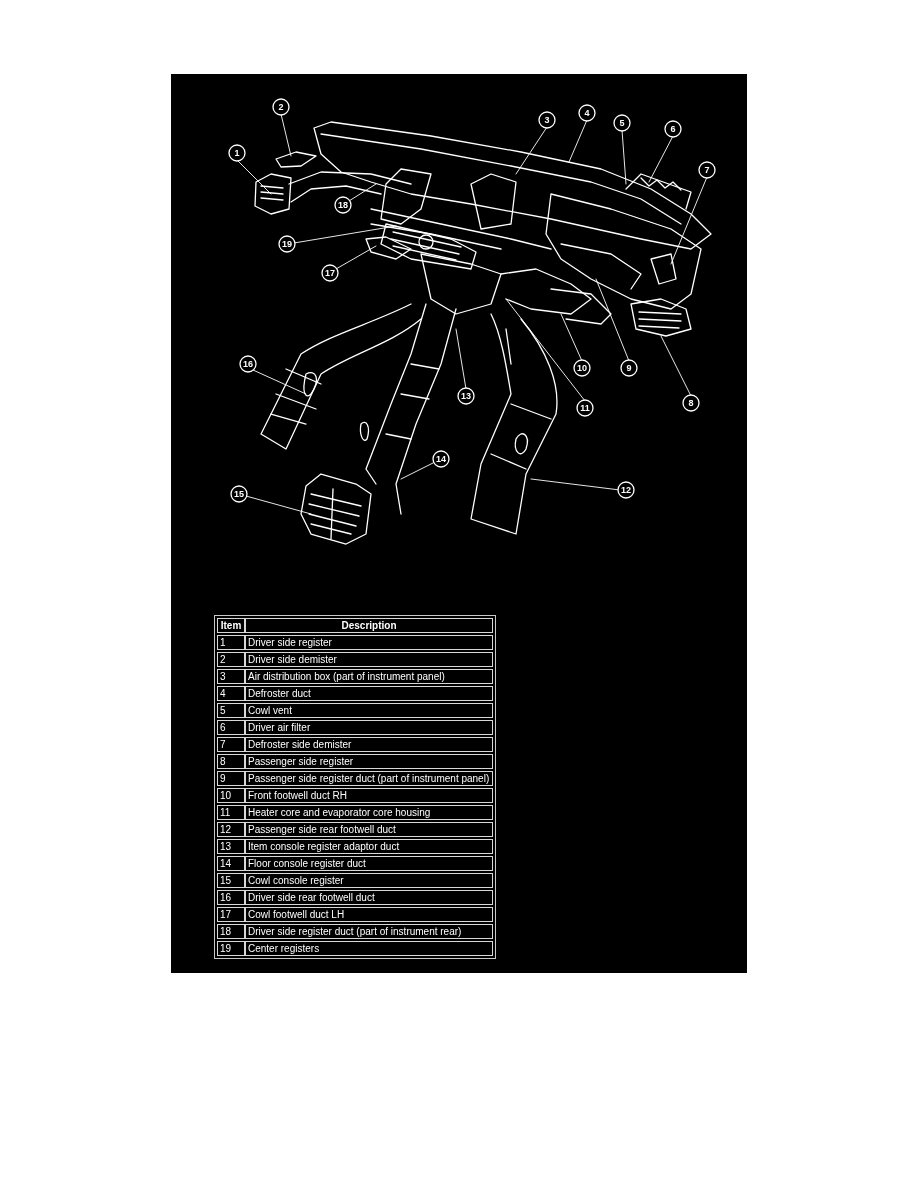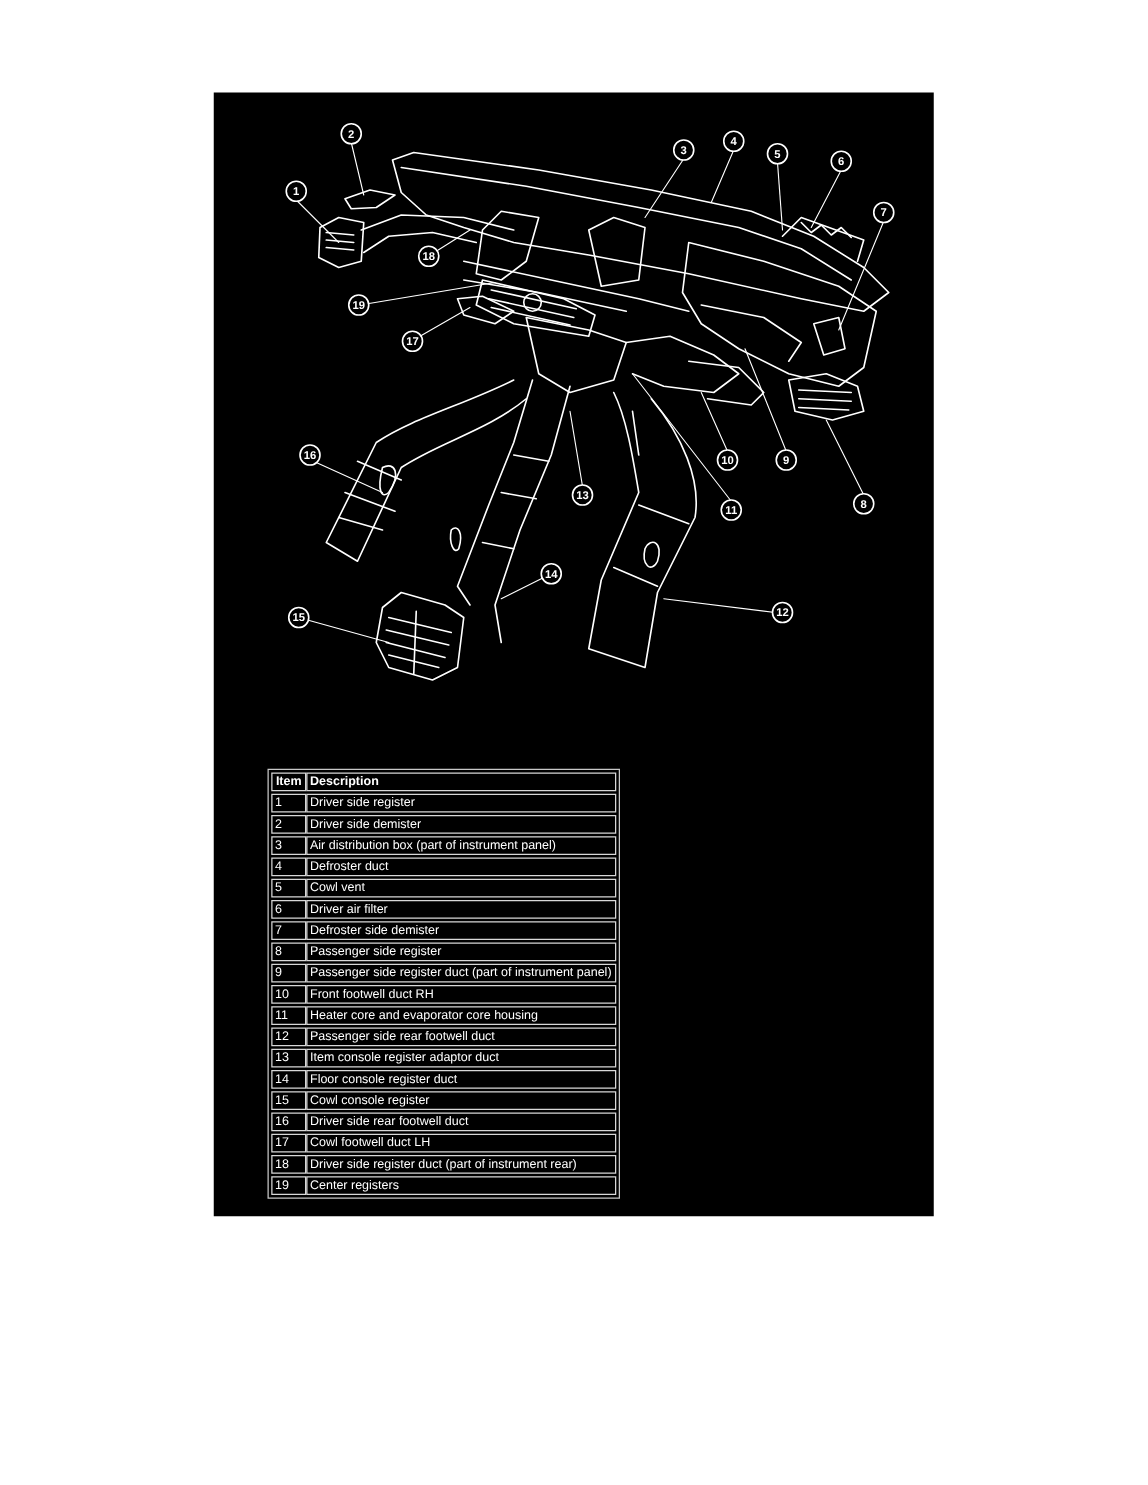--- a/index.html
+++ b/index.html
@@ -11,21 +11,21 @@
   .fig-id { position: absolute; left: 43px; top: 544px; color: #ffffff; font-size: 9px;
             font-weight: normal; letter-spacing: -0.5px; }
   .parts-table { position: absolute; left: 43px; top: 541px; width: 282px;
                  border-collapse: separate; border-spacing: 0 2px;
                  border: 1px solid #c8c8c8; padding: 0 2px; background: #000; }
   .parts-table th, .parts-table td {
     color: #ffffff; font-size: 10px; height: 13px; padding: 0 2px;
     border: 1px solid #d8d8d8; line-height: 12px; white-space: nowrap; }
   .parts-table th { font-weight: bold; }
   .parts-table th.item-col { width: 22px; text-align: center; }
-  .parts-table th.desc-col { text-align: left; }
+  .parts-table th.desc-col { text-align: center; }
   .parts-table td.num { width: 22px; }
   .callout-text { font-family: "Liberation Sans", sans-serif; font-size: 9px; font-weight: bold;
                   fill: #ffffff; text-anchor: middle; dominant-baseline: central; }
 </style>
 </head>
 <body>
 
 <div class="panel">
 
   <svg class="diagram" viewBox="0 0 576 520" xmlns="http://www.w3.org/2000/svg">

